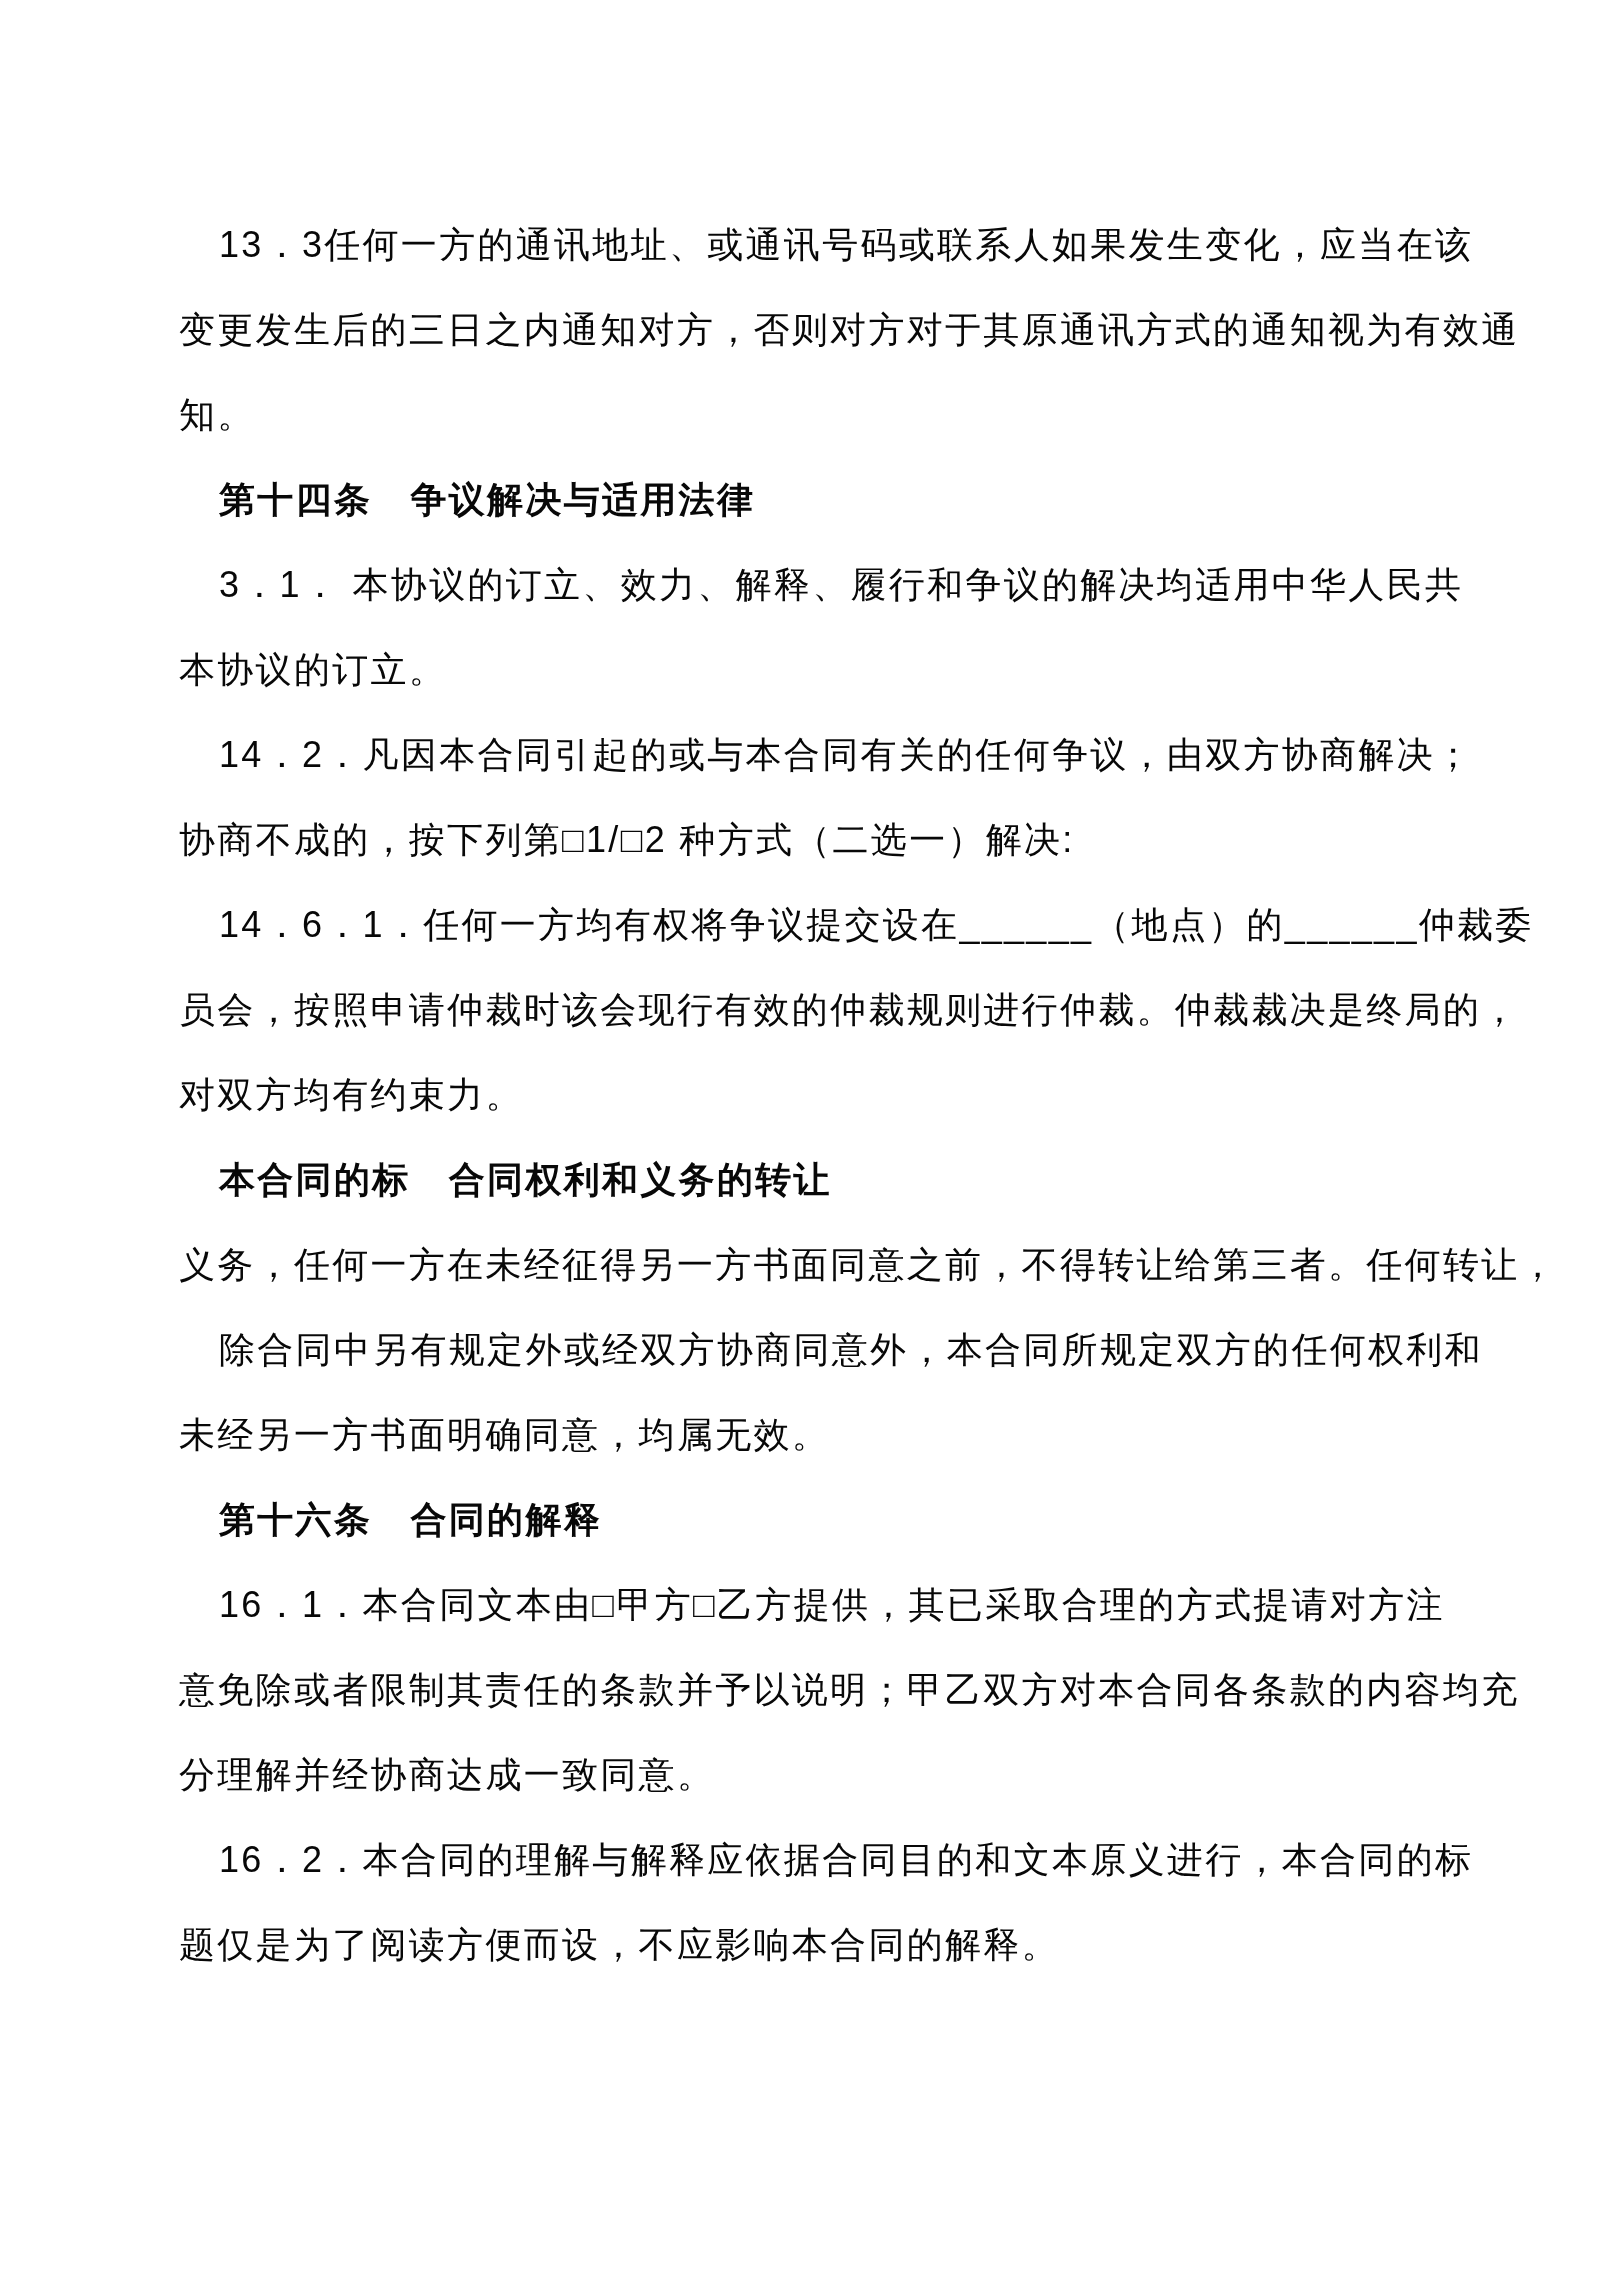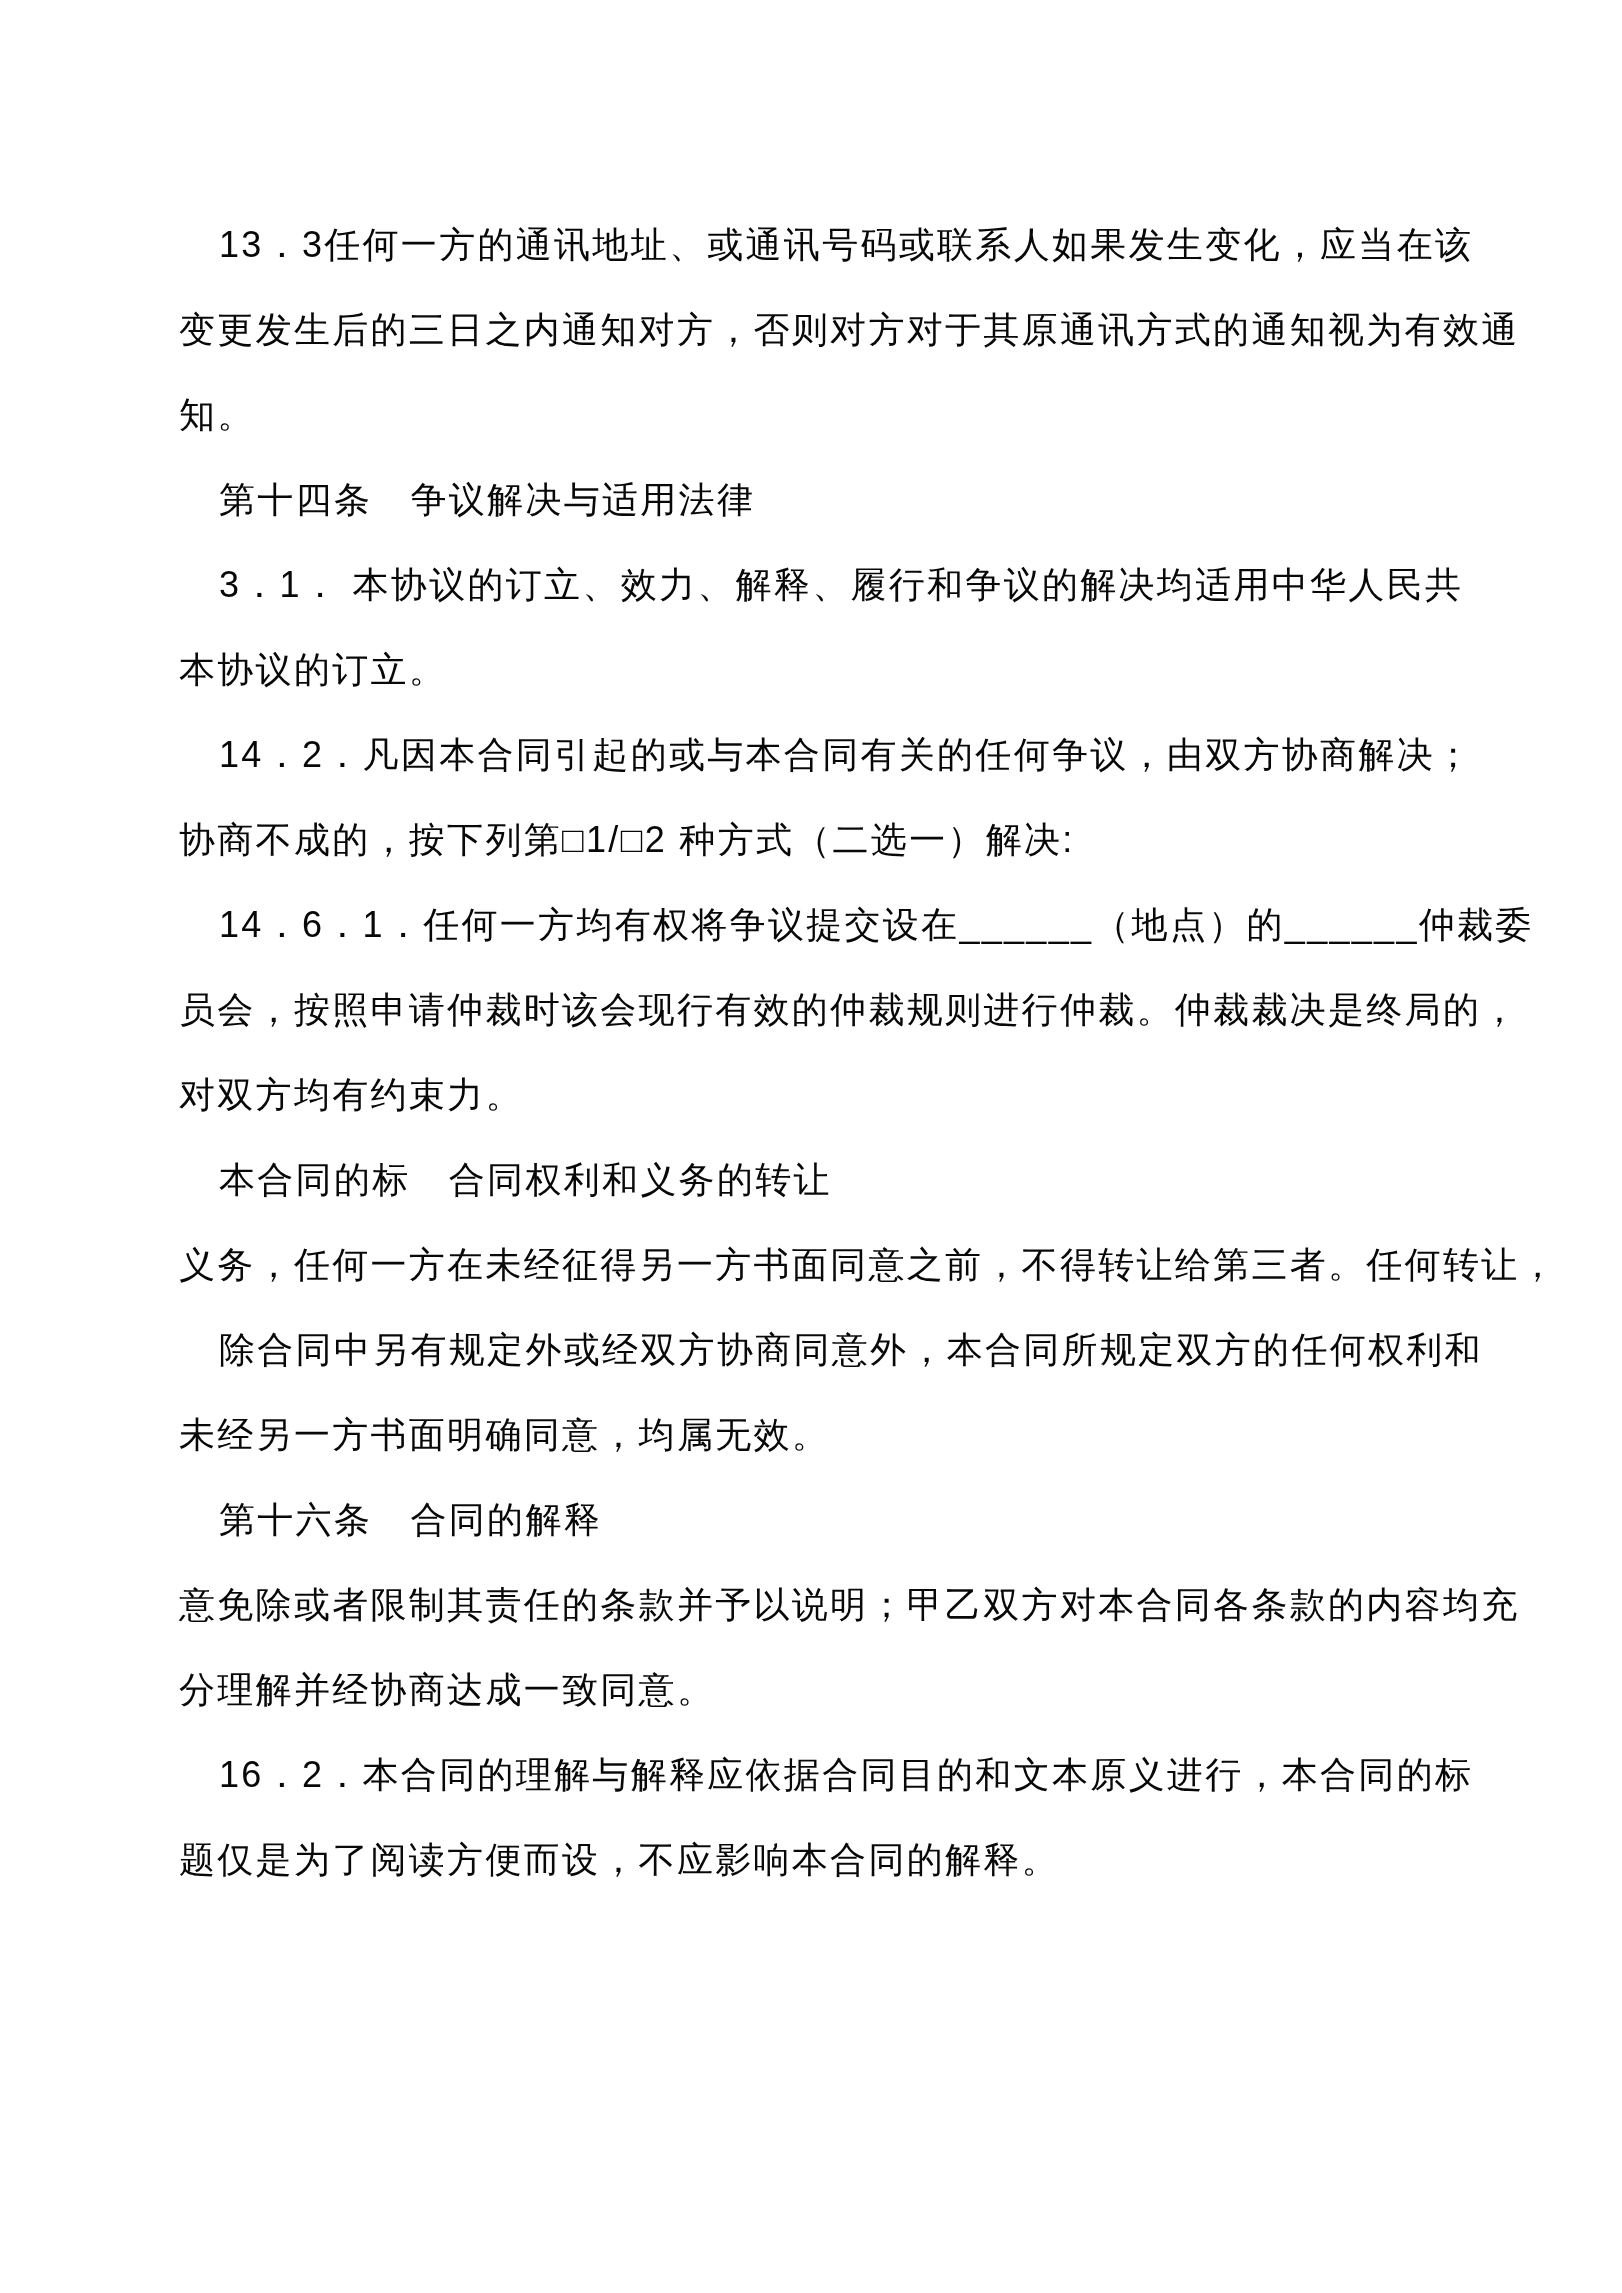--- a/index.html
+++ b/index.html
@@ -24,21 +24,21 @@
   .line {
     white-space: nowrap;
     letter-spacing: 2.3px;
     text-align: left;
     font-weight: 400;
   }
   .line.indent {
     text-indent: 40px;
   }
   .line.heading {
-    font-weight: 400;
+    font-weight: 700;
     text-indent: 40px;
   }
 </style>
 </head>
 <body>
 
 <div class="page">
 
   <div class="line indent">13．3任何一方的通讯地址、或通讯号码或联系人如果发生变化，应当在该</div>
   <div class="line">变更发生后的三日之内通知对方，否则对方对于其原通讯方式的通知视为有效通</div>
@@ -58,20 +58,21 @@
 
 
   <div class="line heading">本合同的标　合同权利和义务的转让</div>
 
   <div class="line">义务，任何一方在未经征得另一方书面同意之前，不得转让给第三者。任何转让，</div>
   <div class="line indent">除合同中另有规定外或经双方协商同意外，本合同所规定双方的任何权利和</div>
   <div class="line">未经另一方书面明确同意，均属无效。</div>
 
   <div class="line heading">第十六条　合同的解释</div>
 
+  <div class="line indent">16．1．本合同文本由□甲方□乙方提供，其已采取合理的方式提请对方注</div>
   <div class="line">意免除或者限制其责任的条款并予以说明；甲乙双方对本合同各条款的内容均充</div>
   <div class="line">分理解并经协商达成一致同意。</div>
 
   <div class="line indent">16．2．本合同的理解与解释应依据合同目的和文本原义进行，本合同的标</div>
   <div class="line">题仅是为了阅读方便而设，不应影响本合同的解释。</div>
 
 </div>
 
 
 </body></html>

